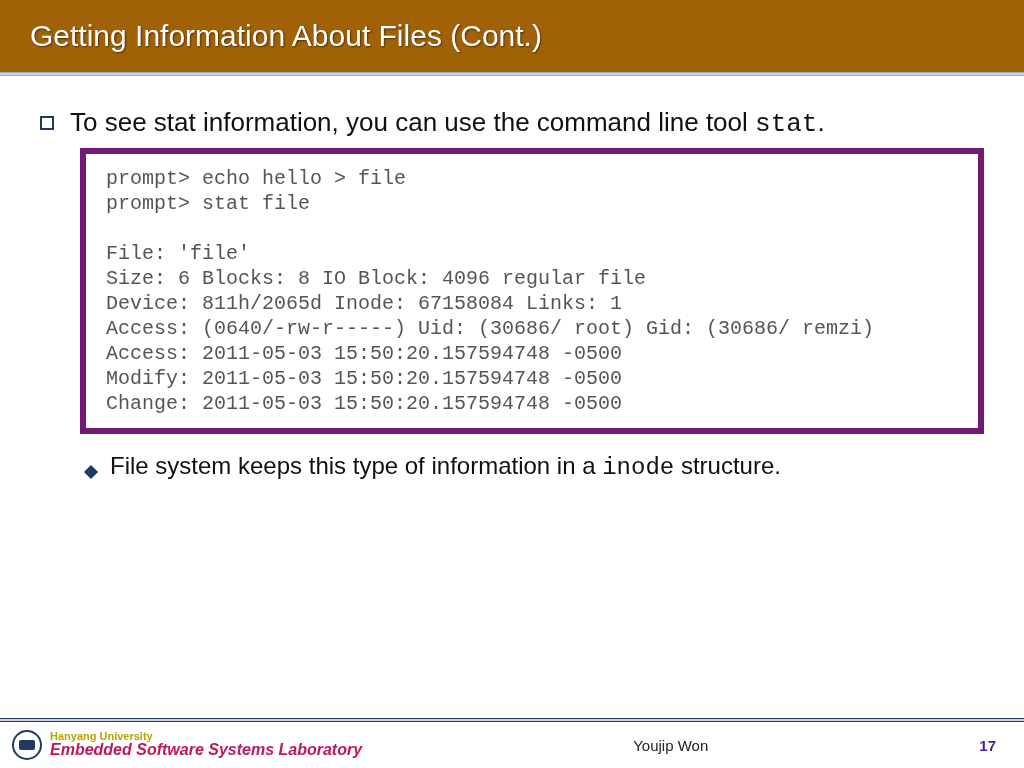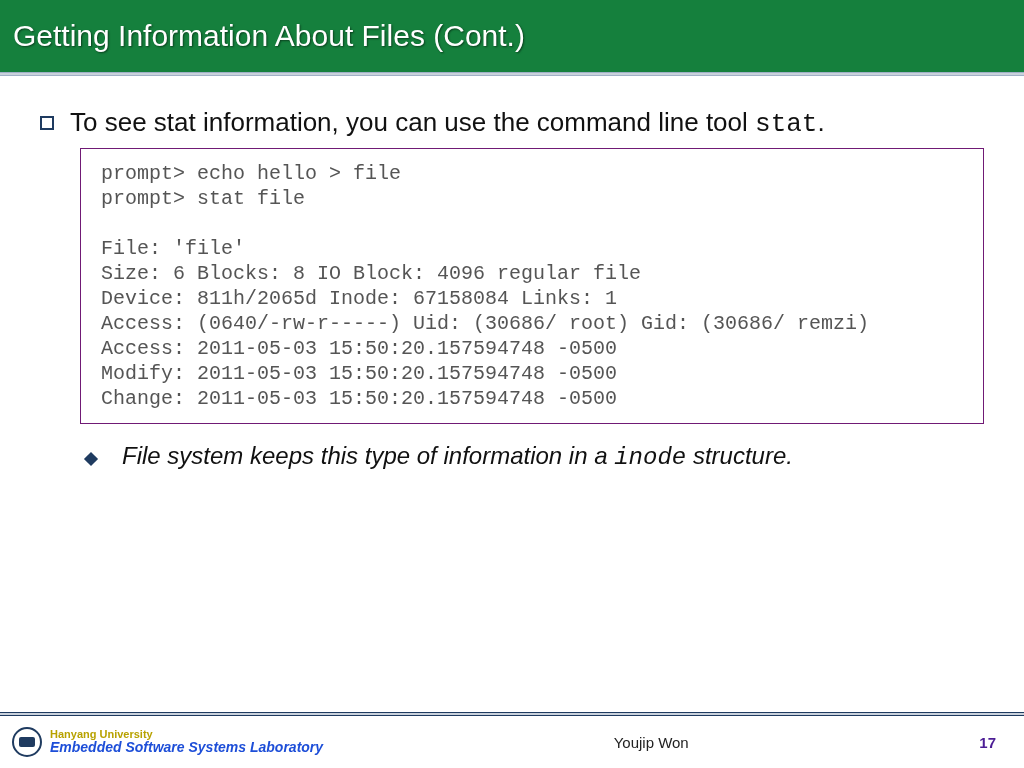--- a/index.html
+++ b/index.html
@@ -1,37 +1,37 @@
 <!DOCTYPE html>
 <html><head>
 <meta charset="utf-8">
 <style>
   * { margin: 0; padding: 0; box-sizing: border-box; }
   html, body { width: 1024px; height: 768px; font-family: "Segoe UI", Tahoma, sans-serif; background: #fff; overflow: hidden; }
   .slide { width: 1024px; height: 768px; position: relative; display: flex; flex-direction: column; }
-  .title-bar { background: #15803d; height: 72px; display: flex; align-items: center; padding-left: 13px; }
+  .title-bar { background: #a16207; height: 72px; display: flex; align-items: center; padding-left: 30px; }
   .title-bar h1 { color: #fff; font-size: 30px; font-weight: 400; text-shadow: 1px 1px 2px rgba(0,0,0,.5); }
   .title-underline { height: 4px; background: #c9d1db; border-top: 1px solid #9fb0c6; border-bottom: 1px solid #9fb0c6; }
   .body { flex: 1; padding: 30px 40px 0 40px; }
   .bullet-row { display: flex; align-items: flex-start; gap: 16px; }
   .bullet-icon { width: 14px; height: 14px; border: 2px solid #1f3b60; margin-top: 10px; flex-shrink: 0; }
   .bullet-text { font-size: 26px; color: #111; line-height: 1.3; }
   .mono { font-family: "Courier New", monospace; }
-  .code-box { margin: 6px 0 18px 40px; border: 1px solid #701a75; padding: 12px 20px; font-family: "Courier New", monospace; font-size: 20px; color: #555; white-space: pre; line-height: 1.25; }
-  .sub-row { display: flex; align-items: flex-start; gap: 26px; margin-left: 46px; font-style: italic; }
+  .code-box { margin: 6px 0 18px 40px; border: 6px solid #701a75; padding: 12px 20px; font-family: "Courier New", monospace; font-size: 20px; color: #555; white-space: pre; line-height: 1.25; }
+  .sub-row { display: flex; align-items: center; gap: 14px; margin-left: 46px; }
   .diamond { width: 10px; height: 10px; background: #1f3b60; transform: rotate(45deg); margin-top: 12px; flex-shrink: 0; }
   .sub-text { font-size: 24px; color: #111; }
   .footer-rule { height: 4px; background: #c9d1db; border-top: 1px solid #1f3b60; border-bottom: 1px solid #1f3b60; }
-  .footer { height: 52px; display: flex; align-items: center; justify-content: space-between; padding: 0 28px 0 12px; font-size: 15px; color: #1f3b60; }
+  .footer { height: 46px; display: flex; align-items: center; justify-content: space-between; padding: 0 28px 0 12px; font-size: 15px; color: #1f3b60; }
   .footer-left { display: flex; align-items: center; gap: 8px; }
   .logo-badge { width: 30px; height: 30px; border: 2px solid #1f3b60; border-radius: 50%; display: flex; align-items: center; justify-content: center; }
   .logo-inner { width: 16px; height: 10px; background: #1f3b60; border-radius: 2px; }
   .lab-text { display: flex; flex-direction: column; line-height: 1.05; }
   .lab-line1 { font-size: 11px; color: #b8a200; font-weight: 600; }
-  .lab-line2 { font-size: 14px; color: #1d4ed8; font-weight: 700; font-style: italic; }
+  .lab-line2 { font-size: 16px; color: #be185d; font-weight: 700; font-style: italic; }
   .footer-center { font-weight: 400; color: #222; }
   .footer-right { font-weight: 700; color: #4c1d95; }
 </style>
 </head>
 <body>
 
 <div class="slide">
 
   <div class="title-bar">
     <h1>Getting Information About Files (Cont.)</h1>

